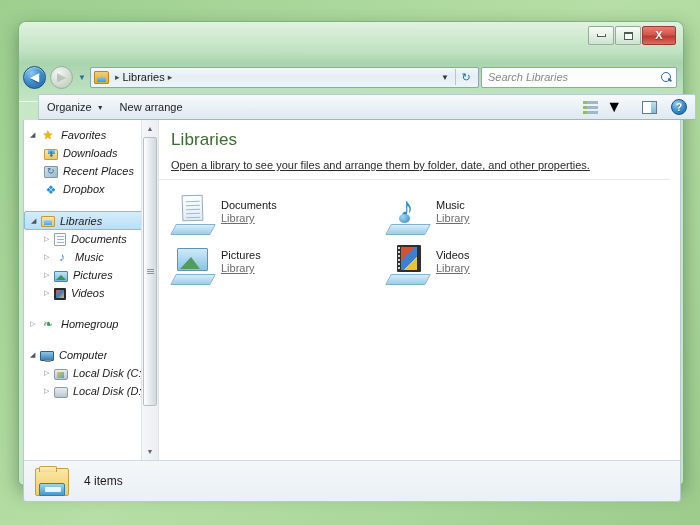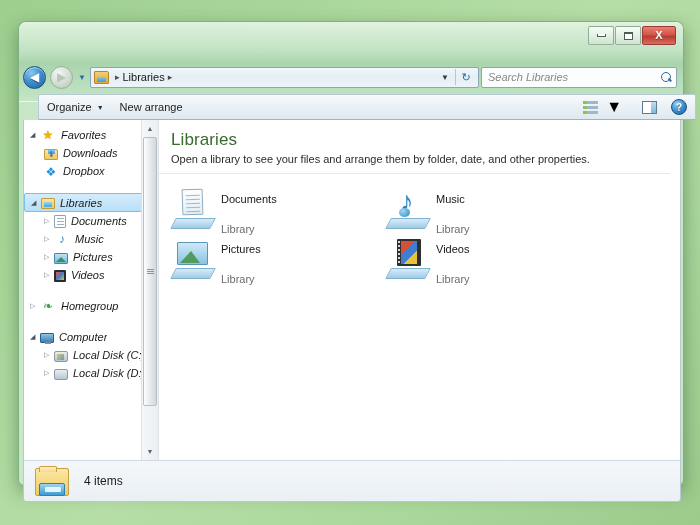--- a/index.html
+++ b/index.html
@@ -180,28 +180,28 @@
     background:linear-gradient(to right,#fdfefe,#e6eaee 50%,#d2d8dd);
     border:1px solid #b7bfc6; border-radius:2px;
     display:flex; align-items:center; justify-content:center;
   }
   .sb-grip { width:7px; height:5px; background:repeating-linear-gradient(to bottom,#8d969e 0 1px,transparent 1px 2px); }
   .pane-split { width:1px; background:#dfe3e7; }
 
   
   .content { flex:1; background:#fff; position:relative; padding:10px 0 0 12px; }
   .lib-title { font-size:17px; color:#3a6b2f; font-weight:normal; letter-spacing:.1px; }
-  .lib-sub { font-size:11px; color:#2b2b2b; margin-top:3px; }
+  .lib-sub { font-size:11px; color:#2b2b2b; margin-top:9px;text-decoration:underline; }
   .hr { height:1px; background:#e6e9eb; margin:8px 10px 0 -12px; }
   .grid { display:flex; flex-wrap:wrap; padding-top:10px; }
   .tile { width:215px; height:50px; display:flex; align-items:flex-start; padding-top:2px; }
   .tile-ic { width:46px; height:46px; position:relative; flex:none; }
   .tile-txt { padding-top:7px; padding-left:4px; }
   .tile-name { font-size:11px; color:#161616; }
-  .tile-type { font-size:11px; color:#6c6c6c; margin-top:18px; }
+  .tile-type { font-size:11px; color:#6c6c6c; margin-top:1px;text-decoration:underline; }
 
   
   .base { position:absolute; left:2px; bottom:3px; width:40px; height:11px;
     background:linear-gradient(to bottom,#d8ecf8,#9fcbe6); transform:skewX(-28deg);
     border:1px solid #7fb2d0; border-radius:1px; }
   .doc-sheet { position:absolute; left:11px; top:3px; width:21px; height:26px;
     background:linear-gradient(to bottom,#fdfefe,#e2edf4); border:1px solid #8fadbe; border-radius:1px;
     transform:rotate(-2deg); }
   .doc-sheet:after { content:""; position:absolute; left:3px; top:5px; width:14px; height:1px;
     background:#9fb9c9; box-shadow:0 4px 0 #9fb9c9, 0 8px 0 #9fb9c9, 0 12px 0 #9fb9c9, 0 16px 0 #9fb9c9; }
@@ -315,20 +315,24 @@
         <div class="nav-item">
           <span class="tw open">◢</span>
           <span class="ic ic-star">★</span>
           <span class="lbl">Favorites</span>
         </div>
         <div class="nav-item child">
           <span class="ic ic-folder blue dl"></span>
           <span class="lbl">Downloads</span>
         </div>
         <div class="nav-item child">
+          <span class="ic ic-recent"></span>
+          <span class="lbl">Recent Places</span>
+        </div>
+        <div class="nav-item child">
           <span class="ic ic-dropbox">❖</span>
           <span class="lbl">Dropbox</span>
         </div>
 
         <div class="nav-gap"></div>
 
         <div class="nav-item selected">
           <span class="tw open">◢</span>
           <span class="ic ic-libfolder"></span>
           <span class="lbl">Libraries</span>

